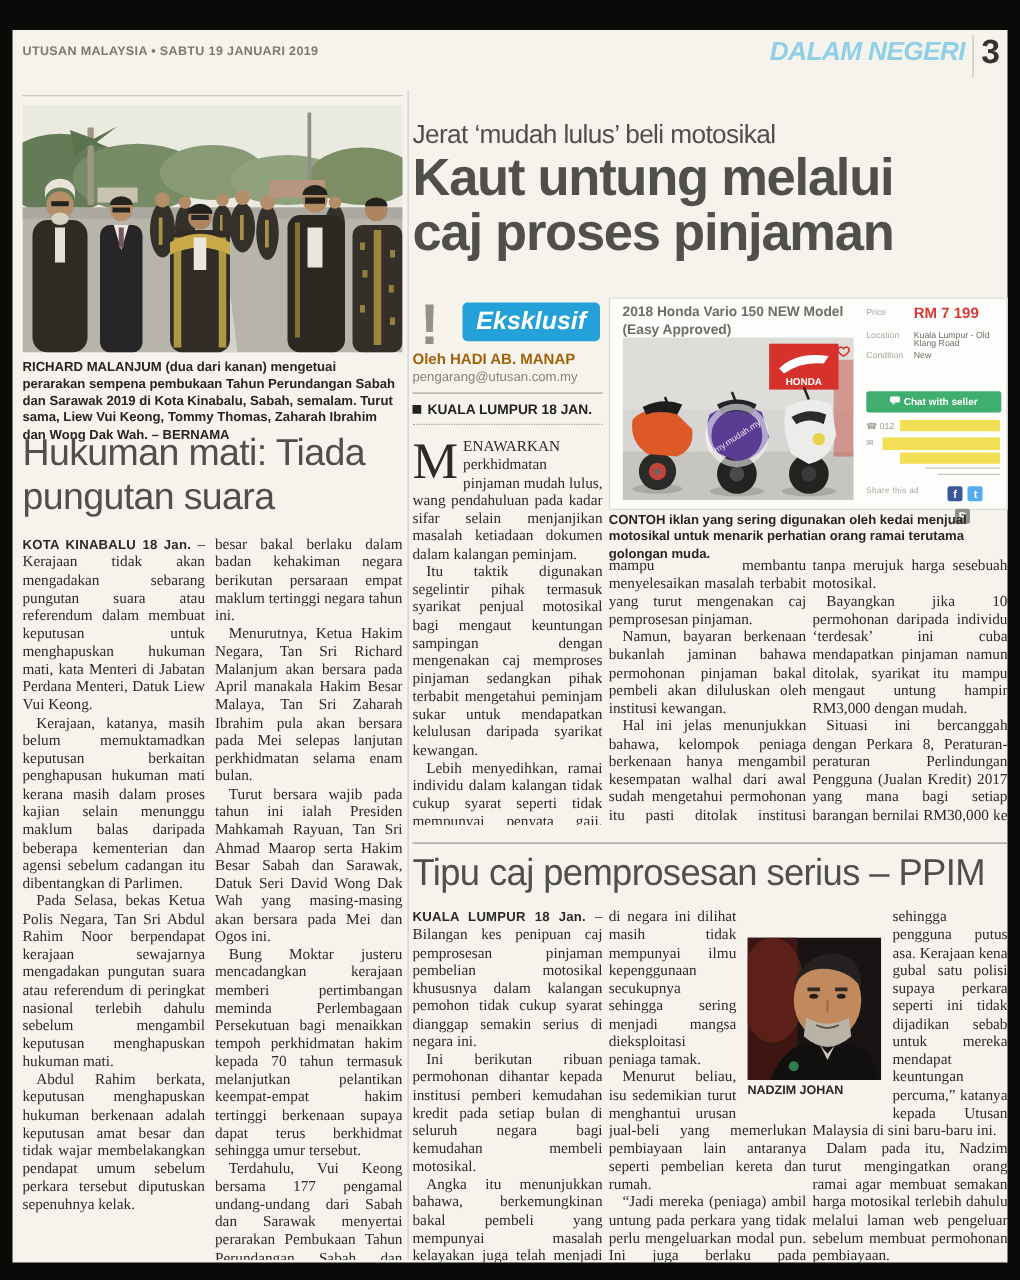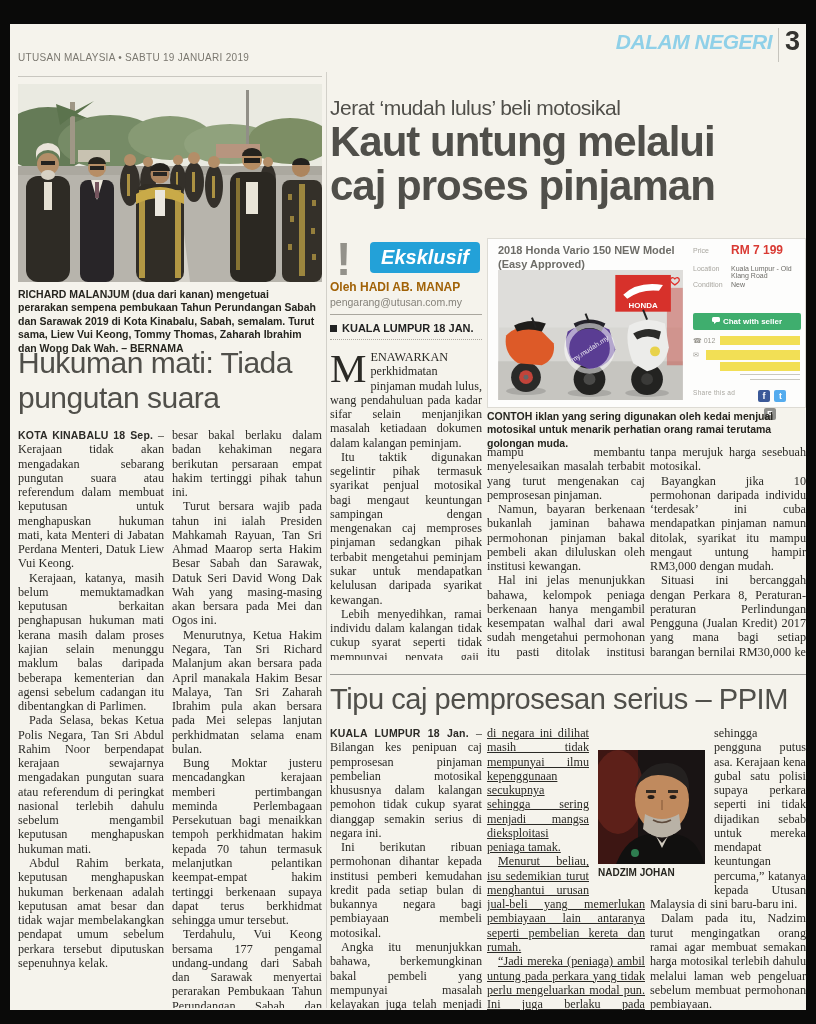--- a/index.html
+++ b/index.html
@@ -2,21 +2,21 @@
 <html style="--newsprint: #f5f3ec; --ink: #2b2a26; --headline-grey: #504f4a; --section-blue: #8fd0e8; --badge-blue: #23a1d8; --price-red: #d93a33; --chat-green: #3fae6e; --highlight-yellow: #f2df55; --facebook-blue: #3b5998; --twitter-blue: #55acee;"><head>
 <meta charset="utf-8">
 <style>
   html,body{margin:0;padding:0;background:#111;}
   .page{position:relative;width:816px;height:1024px;background:#0a0a09;overflow:hidden;
         font-family:"Liberation Sans",sans-serif;}
   .sheet{position:absolute;left:10px;top:24px;width:796px;height:986px;background:var(--newsprint,#f5f3ec);}
   .abs{position:absolute;}
 
   
-  .masthead{left:8px;top:28px;font-size:10px;font-weight:normal;color:#7b7870;letter-spacing:.3px;}
+  .masthead{left:8px;top:12px;font-size:10px;font-weight:bold;color:#7b7870;letter-spacing:.3px;}
   .section{right:34px;top:6px;font-size:21px;font-weight:bold;font-style:italic;
            color:var(--section-blue,#8fd0e8);letter-spacing:-.5px;}
   .hdr-div{right:27px;top:4px;width:1px;height:34px;background:#c6c4bd;}
   .pageno{right:6px;top:2px;font-size:27px;font-weight:bold;color:#34332f;}
   .hairline{height:1px;background:#c9c7c0;}
   .vrule{width:1px;background:#d2d0c9;}
 
   
   .h-light{color:var(--headline-grey,#504f4a);font-weight:normal;letter-spacing:-.5px;}
   .h-bold{color:var(--headline-grey,#504f4a);font-weight:bold;letter-spacing:-1px;}
@@ -153,29 +153,29 @@
           <rect x="294" y="170" width="4" height="6"></rect>
       </g>
       <circle cx="283" cy="84" r="9" fill="#aa7f57"></circle>
       <path d="M274,81 a9,7 0 0 1 18,0 z" fill="#101010"></path>
       <rect width="304" height="198" fill="#cbb89a" opacity=".1"></rect>
     </svg>
     <div class="abs cap" style="left:8px;top:264px;width:300px;">RICHARD MALANJUM (dua dari kanan) mengetuai perarakan sempena pembukaan Tahun Perundangan Sabah dan Sarawak 2019 di Kota Kinabalu, Sabah, semalam. Turut sama, Liew Vui Keong, Tommy Thomas, Zaharah Ibrahim dan Wong Dak Wah. – BERNAMA</div>
     <div class="abs h-light" style="left:8px;top:322px;width:304px;font-size:30px;line-height:1.15;">Hukuman mati: Tiada pungutan suara</div>
 
     <div class="abs col" style="left:8px;top:404px;width:146px;height:580px;">
-        <p class="nf"><b class="dl">KOTA KINABALU 18 Sep. </b>– Kerajaan tidak akan mengadakan sebarang pungutan suara atau referendum dalam membuat keputusan untuk menghapuskan hukuman mati, kata Menteri di Jabatan Perdana Menteri, Datuk Liew Vui Keong.</p>
+        <p class="nf"><b class="dl">KOTA KINABALU 18 Jan. </b>– Kerajaan tidak akan mengadakan sebarang pungutan suara atau referendum dalam membuat keputusan untuk menghapuskan hukuman mati, kata Menteri di Jabatan Perdana Menteri, Datuk Liew Vui Keong.</p>
         <p>Kerajaan, katanya, masih belum memuktamadkan keputusan berkaitan penghapusan hukuman mati kerana masih dalam proses kajian selain menunggu maklum balas daripada beberapa kementerian dan agensi sebelum cadangan itu dibentangkan di Parlimen.</p>
         <p>Pada Selasa, bekas Ketua Polis Negara, Tan Sri Abdul Rahim Noor berpendapat kerajaan sewajarnya mengadakan pungutan suara atau referendum di peringkat nasional terlebih dahulu sebelum mengambil keputusan menghapuskan hukuman mati.</p>
         <p>Abdul Rahim berkata, keputusan menghapuskan hukuman berkenaan adalah keputusan amat besar dan tidak wajar membelakangkan pendapat umum sebelum perkara tersebut diputuskan sepenuhnya kelak.</p>
       </div>
     <div class="abs col" style="left:162px;top:404px;width:150px;height:580px;">
-        <p class="nf">besar bakal berlaku dalam badan kehakiman negara berikutan persaraan empat hakim tertinggi pihak tahun ini.</p>
+        <p class="nf">besar bakal berlaku dalam badan kehakiman negara berikutan persaraan empat maklum tertinggi negara tahun ini.</p>
+        <p>Menurutnya, Ketua Hakim Negara, Tan Sri Richard Malanjum akan bersara pada April manakala Hakim Besar Malaya, Tan Sri Zaharah Ibrahim pula akan bersara pada Mei selepas lanjutan perkhidmatan selama enam bulan.</p>
         <p>Turut bersara wajib pada tahun ini ialah Presiden Mahkamah Rayuan, Tan Sri Ahmad Maarop serta Hakim Besar Sabah dan Sarawak, Datuk Seri David Wong Dak Wah yang masing-masing akan bersara pada Mei dan Ogos ini.</p>
-        <p>Menurutnya, Ketua Hakim Negara, Tan Sri Richard Malanjum akan bersara pada April manakala Hakim Besar Malaya, Tan Sri Zaharah Ibrahim pula akan bersara pada Mei selepas lanjutan perkhidmatan selama enam bulan.</p>
         <p>Bung Moktar justeru mencadangkan kerajaan memberi pertimbangan meminda Perlembagaan Persekutuan bagi menaikkan tempoh perkhidmatan hakim kepada 70 tahun termasuk melanjutkan pelantikan keempat-empat hakim tertinggi berkenaan supaya dapat terus berkhidmat sehingga umur tersebut.</p>
         <p>Terdahulu, Vui Keong bersama 177 pengamal undang-undang dari Sabah dan Sarawak menyertai perarakan Pembukaan Tahun Perundangan Sabah dan Sarawak 2019, pagi tadi.</p>
       </div>
 
     <div class="abs h-light" style="left:320px;top:72px;font-size:21px;">Jerat ‘mudah lulus’ beli motosikal</div>
     <div class="abs h-bold" style="left:320px;top:96px;width:480px;font-size:42px;line-height:1.04;">
       <div>Kaut untung melalui</div>
       <div>caj proses pinjaman</div>
     </div>
 
@@ -269,24 +269,24 @@
         <p class="nf">tanpa merujuk harga sesebuah motosikal.</p>
         <p>Bayangkan jika 10 permohonan daripada individu ‘terdesak’ ini cuba mendapatkan pinjaman namun ditolak, syarikat itu mampu mengaut untung hampir RM3,000 dengan mudah.</p>
         <p>Situasi ini bercanggah dengan Perkara 8, Peraturan-peraturan Perlindungan Pengguna (Jualan Kredit) 2017 yang mana bagi setiap barangan bernilai RM30,000 ke bawah, caj pengurusan permohonan yang boleh dikenakan hanyalah RM50.</p>
       </div>
 
     <div class="abs hairline" style="left:320px;top:650px;width:476px;background:#9a9a95;"></div>
     <div class="abs h-light" style="left:320px;top:658px;width:480px;font-size:30px;white-space:nowrap;transform:scaleX(.97);transform-origin:left;">Tipu caj pemprosesan serius – PPIM</div>
 
     <div class="abs col" style="left:320px;top:702px;width:152px;height:284px;">
         <p class="nf"><b class="dl">KUALA LUMPUR 18 Jan. </b>– Bilangan kes penipuan caj pemprosesan pinjaman pembelian motosikal khususnya dalam kalangan pemohon tidak cukup syarat dianggap semakin serius di negara ini.</p>
-        <p>Ini berikutan ribuan permohonan dihantar kepada institusi pemberi kemudahan kredit pada setiap bulan di bukannya negara bagi pembiayaan membeli motosikal.</p>
+        <p>Ini berikutan ribuan permohonan dihantar kepada institusi pemberi kemudahan kredit pada setiap bulan di seluruh negara bagi kemudahan membeli motosikal.</p>
         <p>Angka itu menunjukkan bahawa, berkemungkinan bakal pembeli yang mempunyai masalah kelayakan juga telah menjadi mangsa kedai-kedai menjual motosikal tidak bertanggungjawab yang bertindak memanipulasi caj pemprosesan.</p>
       </div>
-    <div class="abs col" style="left:477px;top:702px;width:158px;height:284px;text-decoration:underline;">
+    <div class="abs col" style="left:477px;top:702px;width:158px;height:284px;">
       <div class="spacer-r"></div>
       <div>
           <p class="nf">di negara ini dilihat masih tidak mempunyai ilmu kepenggunaan secukupnya sehingga sering menjadi mangsa dieksploitasi peniaga tamak.</p>
           <p>Menurut beliau, isu sedemikian turut menghantui urusan jual-beli yang memerlukan pembiayaan lain antaranya seperti pembelian kereta dan rumah.</p>
           <p>“Jadi mereka (peniaga) ambil untung pada perkara yang tidak perlu mengeluarkan modal pun. Ini juga berlaku pada sesetengah urusan pembelian rumah. Deposit atau caj pemprosesan rumah ini banyak bukannya sikit. Pembeli kena bagi dua peratus dahulu dan sebagainya.</p>
         </div>
     </div>
     <div class="abs col" style="left:640px;top:702px;width:156px;height:284px;">
       <div class="spacer-l"></div>
       <div>

